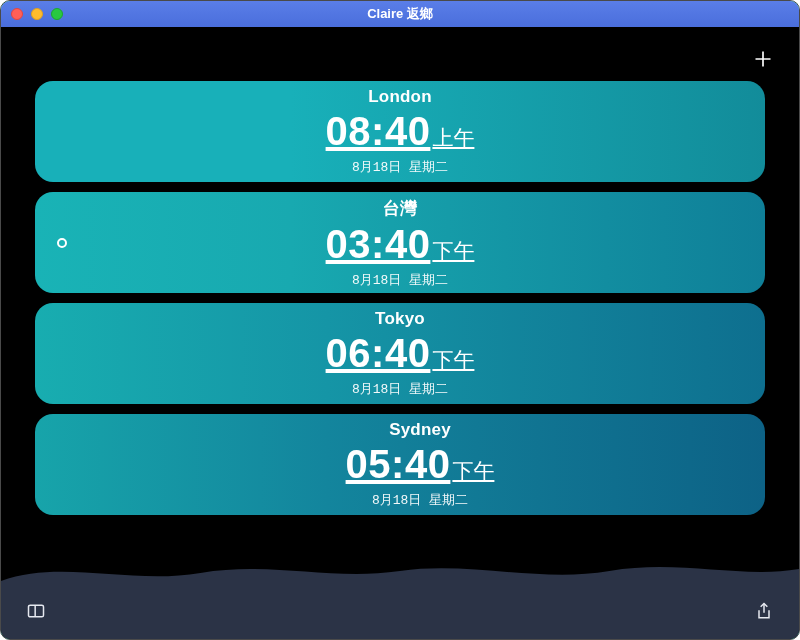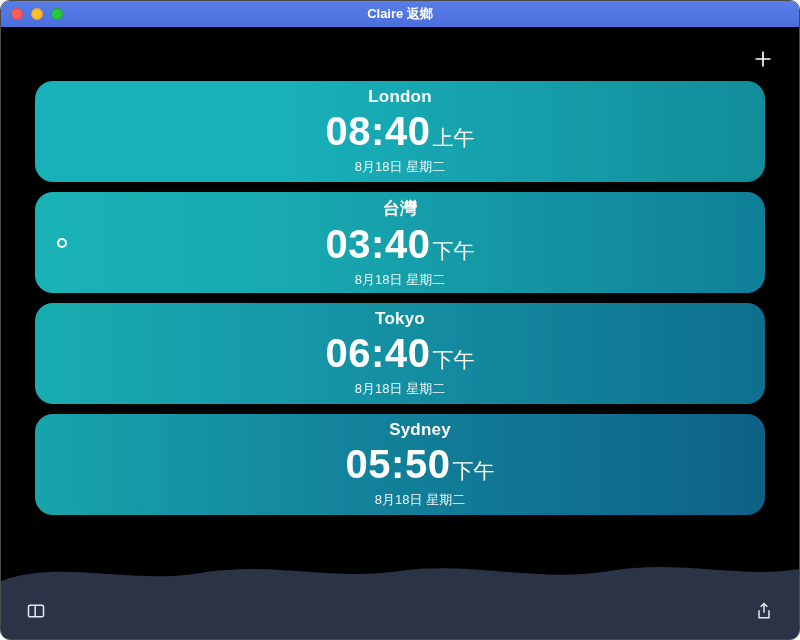--- a/index.html
+++ b/index.html
@@ -63,27 +63,27 @@
     align-items: center; justify-content: center;
     color: #fff;
     position: relative;
   }
   .g0 { background: linear-gradient(90deg, #18b0b9 0%, #18b0b9 35%, #128c9a 100%); }
   .g1 { background: linear-gradient(90deg, #19b3b6 0%, #18a9b0 35%, #0f7f98 100%); }
   .g2 { background: linear-gradient(90deg, #18adb0 0%, #1595a6 40%, #0e6f8f 100%); }
   .g3 { background: linear-gradient(90deg, #17a4aa 0%, #13859d 40%, #0d6286 100%); padding-left: 40px; }
 
   .city { font-size: 17px; font-weight: 600; letter-spacing: 0.2px; }
-  .timeRow { display: flex; align-items: baseline; gap: 2px; margin-top: 2px; }
+  .timeRow { display: flex; align-items: baseline; gap: 2px; margin-top: 2px; text-decoration: underline; }
   .time {
     font-size: 40px; font-weight: 700; letter-spacing: 0.5px;
     font-variant-numeric: tabular-nums;
   }
   .ampm { font-size: 21px; font-weight: 500; }
-  .date { font-size: 13px; font-weight: 500; margin-top: 4px; opacity: 0.95; }
+  .date { font-size: 13px; font-weight: 500; margin-top: 4px; opacity: 0.95; font-family: Liberation Mono, monospace; }
 
   .current-dot {
     position: absolute; left: 22px; top: 50%; transform: translateY(-50%);
     width: 10px; height: 10px;
     border: 2px solid #fff; border-radius: 50%;
     background: transparent;
   }
 
   .footer-wave {
     position: absolute;
@@ -156,21 +156,21 @@
         <div class="timeRow">
           <span class="time">06:40</span>
           <span class="ampm">下午</span>
         </div>
         <div class="date">8月18日 星期二</div>
       </div>
 
       <div class="card g3">
         <div class="city">Sydney</div>
         <div class="timeRow">
-          <span class="time">05:50</span>
+          <span class="time">05:40</span>
           <span class="ampm">下午</span>
         </div>
         <div class="date">8月18日 星期二</div>
       </div>
 
     </div>
 
     <div class="footer-wave">
       <svg viewBox="0 0 800 40" preserveAspectRatio="none">
         <path d="M0,30 C60,8 130,34 200,22 C270,10 330,30 400,20 C470,10 540,32 610,20 C680,8 740,28 800,18 L800,40 L0,40 Z" fill="#2b3346"></path>

